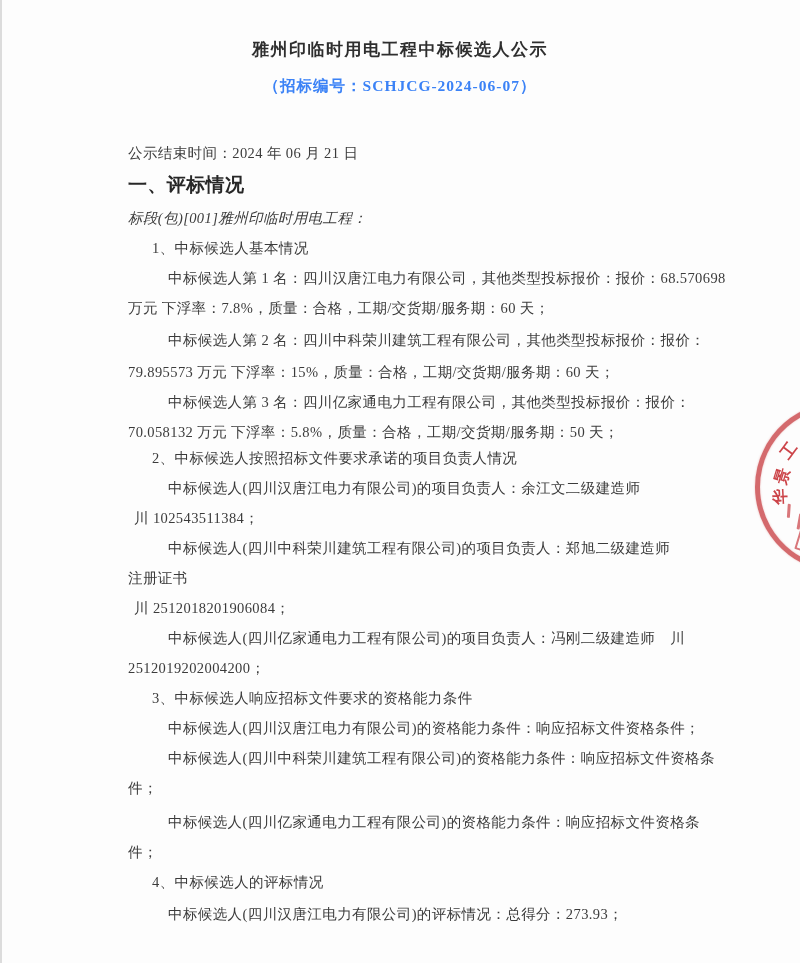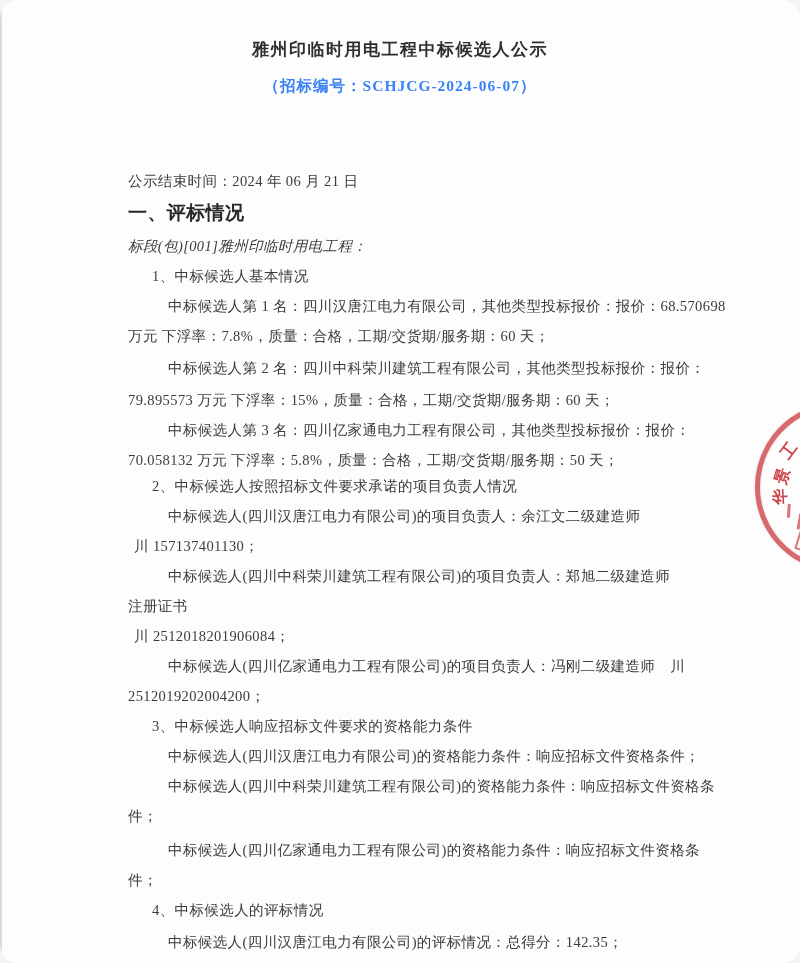--- a/index.html
+++ b/index.html
@@ -7,21 +7,20 @@
     width:800px;height:963px;
     background:#f4f4f4;
     font-family:"Liberation Serif","DejaVu Serif",serif;
   }
   .page{
     position:relative;
     width:800px;height:963px;
     background:#fdfdfd;
     overflow:hidden;
     color:#3b3b3b;
-    border-radius:18px;
   }
   .scan-edge{
     position:absolute;left:0;top:0;bottom:0;width:2px;
     background:#dcdcdc;
   }
   .doc-title{
     position:absolute;top:38px;left:0;width:100%;
     text-align:center;
     font-size:17px;font-weight:700;color:#2e2e2e;
     letter-spacing:1.5px;
@@ -29,21 +28,20 @@
   .doc-subtitle{
     position:absolute;top:76px;left:0;width:100%;
     text-align:center;
     font-size:15.5px;font-weight:600;color:#3b82f6;
     letter-spacing:1px;
   }
   .body-text{
     position:absolute;top:138px;left:128px;width:618px;
     font-size:14.5px;
     letter-spacing:0.4px;
-    margin-top:28px;
   }
   .line{
     height:30px;line-height:30px;
     white-space:nowrap;
     color:#3b3b3b;
   }
   .bold{font-weight:700;color:#272727;font-size:19px;}
   .ind-num{padding-left:24px;}
   .ind-para{padding-left:40px;}
   .ind-sm{padding-left:6px;}
@@ -98,34 +96,34 @@
     <div class="line g3">标段(包)[001]雅州印临时用电工程：</div>
     <div class="line ind-num">1、中标候选人基本情况</div>
     <div class="line ind-para">中标候选人第 1 名：四川汉唐江电力有限公司，其他类型投标报价：报价：68.570698</div>
     <div class="line">万元 下浮率：7.8%，质量：合格，工期/交货期/服务期：60 天；</div>
     <div class="line ind-para g2">中标候选人第 2 名：四川中科荣川建筑工程有限公司，其他类型投标报价：报价：</div>
     <div class="line g2">79.895573 万元 下浮率：15%，质量：合格，工期/交货期/服务期：60 天；</div>
     <div class="line ind-para">中标候选人第 3 名：四川亿家通电力工程有限公司，其他类型投标报价：报价：</div>
     <div class="line">70.058132 万元 下浮率：5.8%，质量：合格，工期/交货期/服务期：50 天；</div>
     <div class="line ind-num gm4">2、中标候选人按照招标文件要求承诺的项目负责人情况</div>
     <div class="line ind-para">中标候选人(四川汉唐江电力有限公司)的项目负责人：余江文二级建造师</div>
-    <div class="line ind-sm">川 157137401130；</div>
+    <div class="line ind-sm">川 102543511384；</div>
     <div class="line ind-para">中标候选人(四川中科荣川建筑工程有限公司)的项目负责人：郑旭二级建造师</div>
     <div class="line">注册证书</div>
     <div class="line ind-sm">川 2512018201906084；</div>
     <div class="line ind-para">中标候选人(四川亿家通电力工程有限公司)的项目负责人：冯刚二级建造师　川</div>
     <div class="line">2512019202004200；</div>
     <div class="line ind-num">3、中标候选人响应招标文件要求的资格能力条件</div>
     <div class="line ind-para">中标候选人(四川汉唐江电力有限公司)的资格能力条件：响应招标文件资格条件；</div>
     <div class="line ind-para">中标候选人(四川中科荣川建筑工程有限公司)的资格能力条件：响应招标文件资格条</div>
     <div class="line">件；</div>
     <div class="line ind-para g4">中标候选人(四川亿家通电力工程有限公司)的资格能力条件：响应招标文件资格条</div>
     <div class="line">件；</div>
     <div class="line ind-num">4、中标候选人的评标情况</div>
-    <div class="line ind-para g2">中标候选人(四川汉唐江电力有限公司)的评标情况：总得分：142.35；</div>
+    <div class="line ind-para g2">中标候选人(四川汉唐江电力有限公司)的评标情况：总得分：273.93；</div>
   </div>
 
   <div class="seal">
     <div class="seal-ring"></div>
     <span class="seal-ch sc-1">华</span>
     <span class="seal-ch sc-2">景</span>
     <span class="seal-ch sc-3">工</span>
     <i class="seal-mark sm-1"></i>
     <i class="seal-mark sm-2"></i>
     <i class="seal-mark sm-3"></i>

